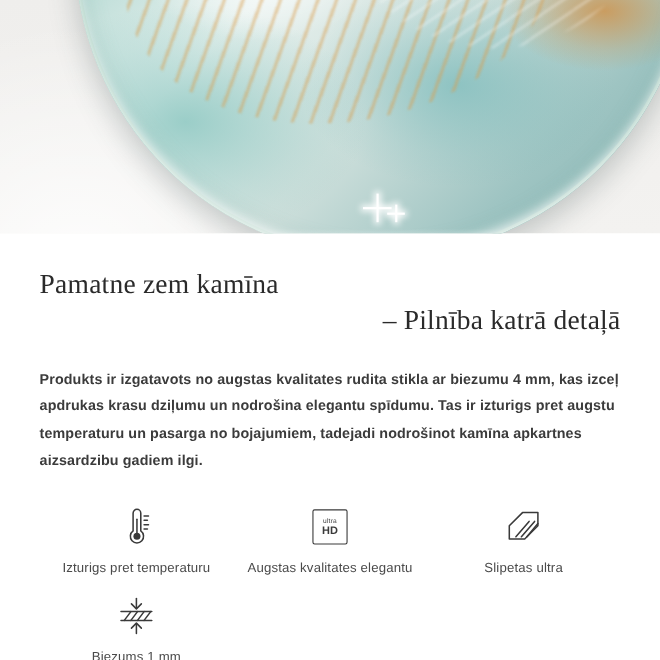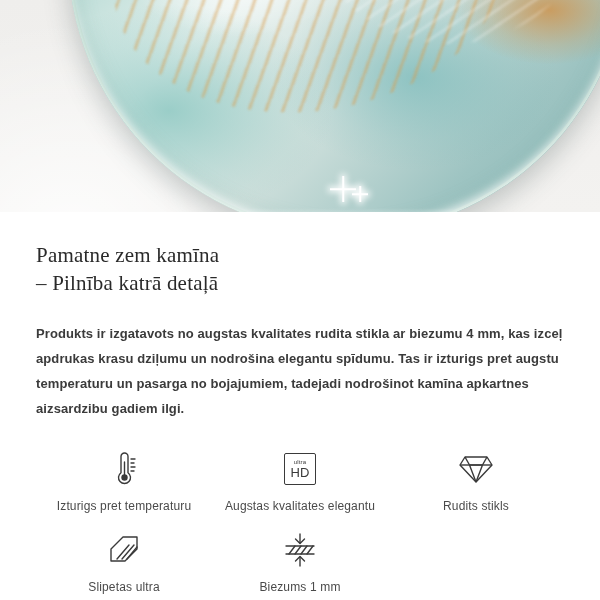--- a/index.html
+++ b/index.html
@@ -127,27 +127,27 @@
 
   
   .content {
     position: relative;
     padding: 0 36px;
   }
   .headline {
     margin: 0;
     padding-top: 30px;
     font-family: "Liberation Serif", serif;
-    font-size: 21px;
+    font-size: 25px;
     line-height: 1.33;
     font-weight: 400;
     color: #2a2a2a;
     letter-spacing: 0.2px;
   }
-  .headline .line2 { display: block; }
+  .headline .line2 { display: block; text-align: right; }
 
   .body-copy {
     margin: 24px 0 0 0;
     font-size: 13px;
     line-height: 1.92;
     color: #3b3b3b;
     max-width: 530px;
     letter-spacing: 0.1px;
     font-weight: bold;
   }
@@ -184,21 +184,21 @@
     height: 30px;
     border: 1.4px solid #3a3a3a;
     border-radius: 2px;
     display: flex;
     flex-direction: column;
     align-items: center;
     justify-content: center;
     line-height: 1;
   }
   .ultrahd-box .u1 { font-size: 6px; letter-spacing: 0.2px; }
-  .ultrahd-box .u2 { font-size: 13px; font-weight: 400; margin-top: 1px; }
+  .ultrahd-box .u2 { font-size: 10px; font-weight: 700; margin-top: 1px; }
 </style>
 </head>
 <body>
 
 <div class="page">
 
   <div class="hero">
     <div class="hero-bg"></div>
     <div class="disc">
       <div class="disc-art"></div>
@@ -242,32 +242,20 @@
         <div class="feature-icon">
           <div class="ultrahd-box">
             <span class="u1">ultra</span>
             <span class="u2">HD</span>
           </div>
         </div>
         <div class="feature-label">Augstas kvalitates elegantu</div>
       </div>
 
 
-      <div class="feature">
-        <div class="feature-icon">
-          <svg width="36" height="32" viewBox="0 0 36 32" fill="none" stroke="currentColor" stroke-width="1.4" stroke-linejoin="round">
-            <path d="M7 4 H29 L34 12 L18 29 L2 12 Z"></path>
-            <line x1="2" y1="12" x2="34" y2="12"></line>
-            <polyline points="7,4 11.5,12 18,29"></polyline>
-            <polyline points="29,4 24.5,12 18,29"></polyline>
-            <line x1="11.5" y1="12" x2="24.5" y2="12"></line>
-          </svg>
-        </div>
-        <div class="feature-label">Rudits stikls</div>
-      </div>
 
       <div class="feature">
         <div class="feature-icon">
           <svg width="34" height="30" viewBox="0 0 34 30" fill="none" stroke="currentColor" stroke-width="1.4" stroke-linecap="round" stroke-linejoin="round">
             <path d="M4 26 L4 14 L16 2 L30 2 L30 14 L18 26 Z"></path>
             <line x1="10" y1="24" x2="22" y2="10"></line>
             <line x1="15" y1="24" x2="27" y2="10"></line>
             <line x1="20" y1="24" x2="30" y2="12"></line>
           </svg>
         </div>

